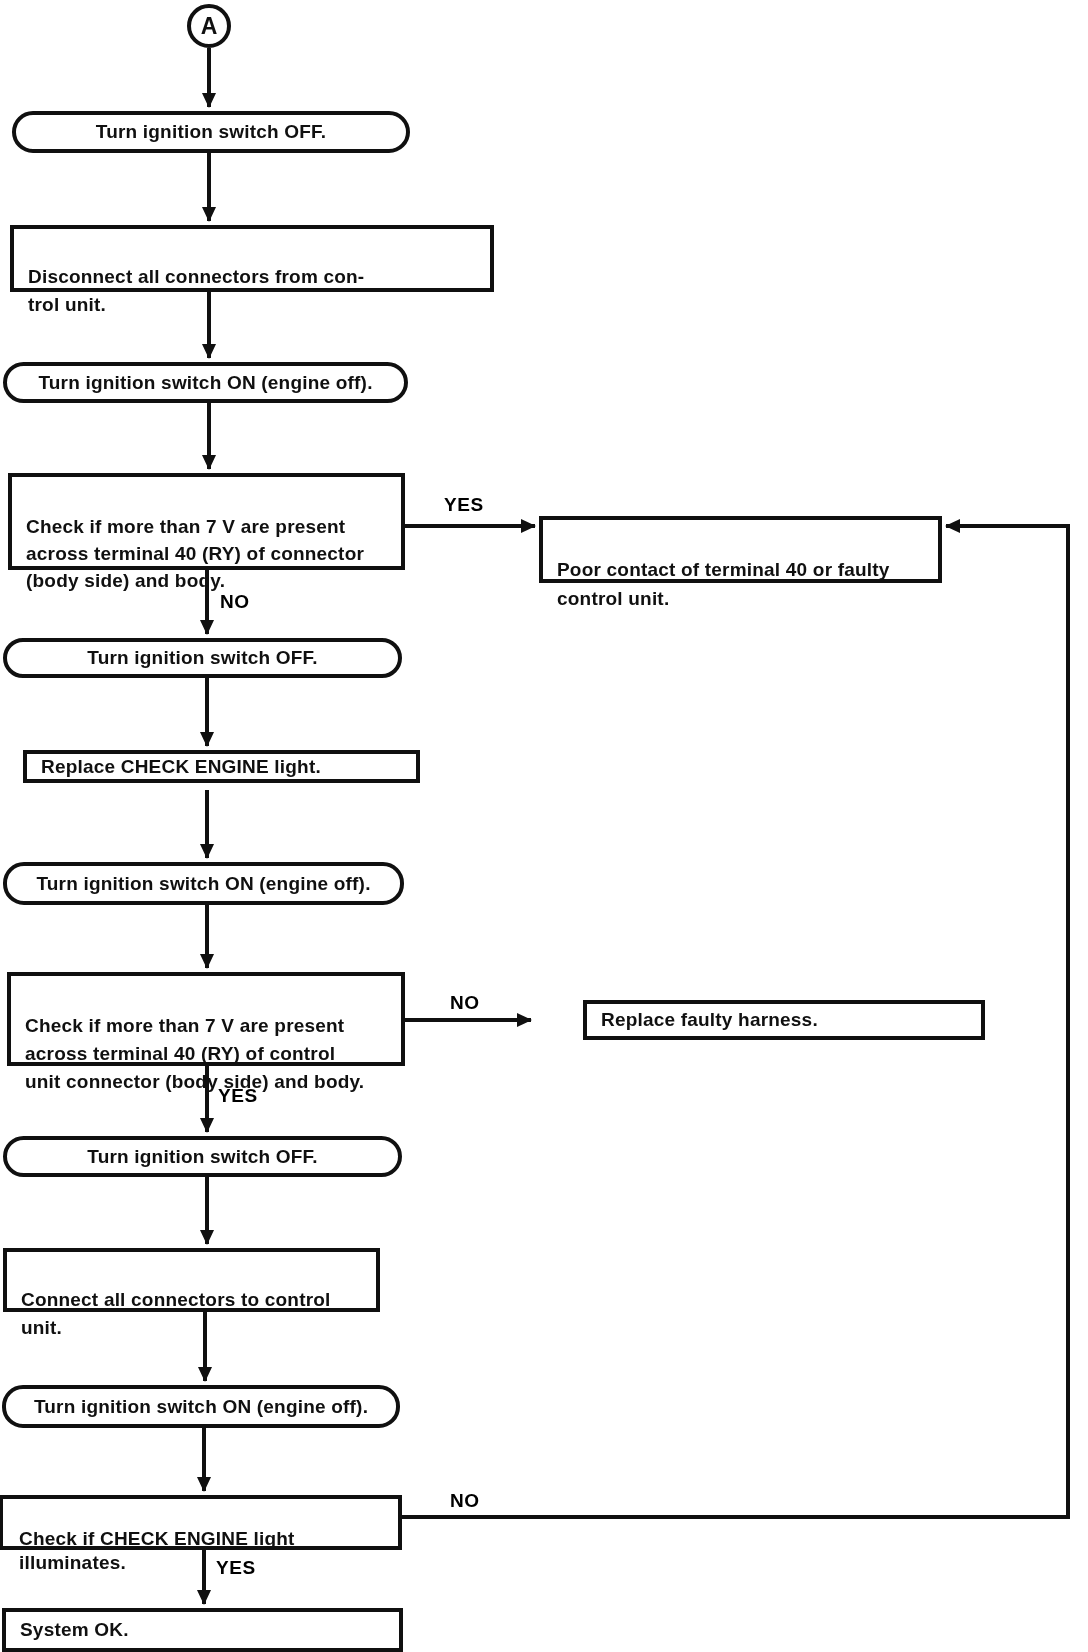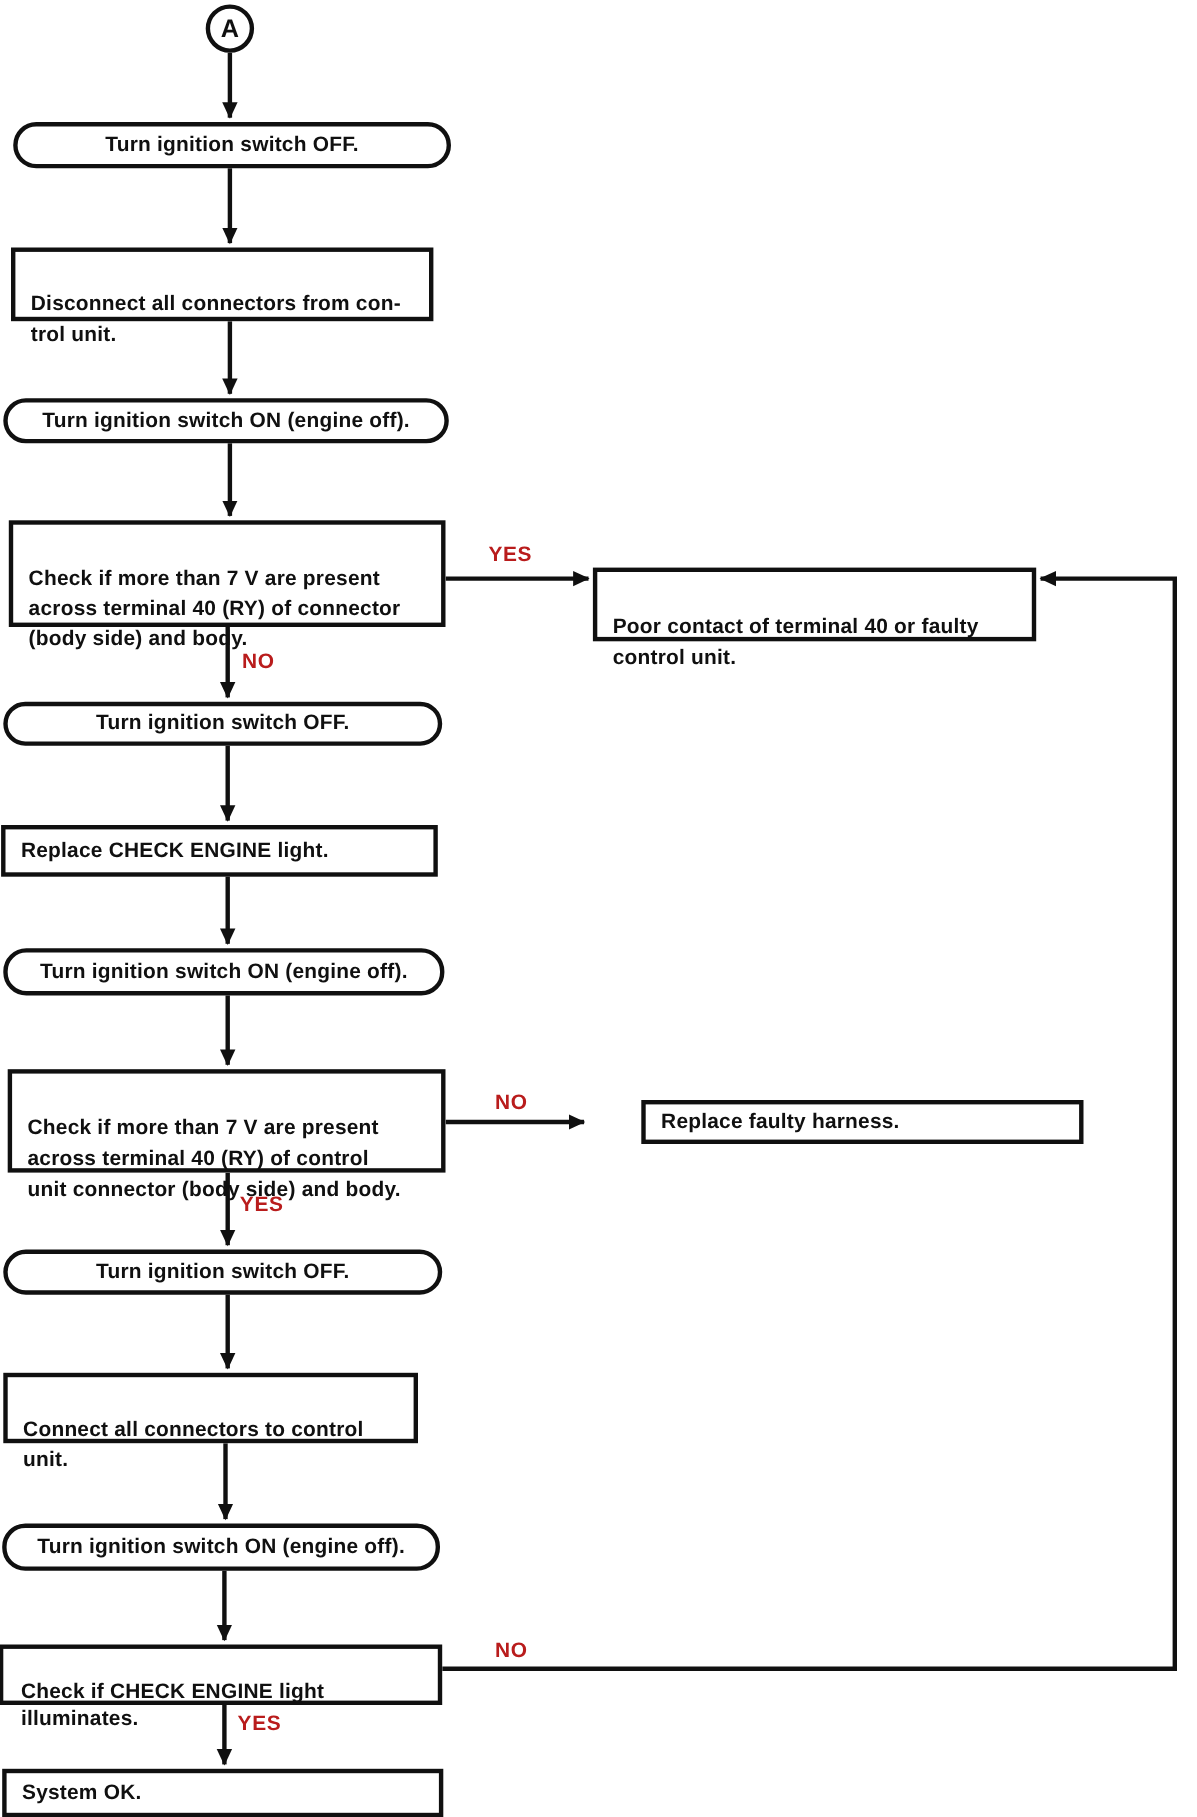--- a/index.html
+++ b/index.html
@@ -58,33 +58,33 @@
     justify-content: center;
     font-weight: 700;
     font-size: 23px;
     color: #101010;
   }
   .blabel {
     position: absolute;
     font-weight: 700;
     font-size: 19px;
     letter-spacing: 0.6px;
-    color: #b91c1c;
+    color: #000000;
     white-space: nowrap;
   }
 
   
   #n-start        { left: 187px; top: 4px;    width: 44px;  height: 44px; }
   #n-turn-off-1   { left: 12px;  top: 111px;  width: 398px; height: 42px; }
-  #n-disconnect   { left: 10px;  top: 225px;  width: 384px; height: 67px; padding: 6px 8px 0 14px; line-height: 28px; }
+  #n-disconnect   { left: 10px;  top: 225px;  width: 484px; height: 67px; padding: 6px 8px 0 14px; line-height: 28px; }
   #n-turn-on-1    { left: 3px;   top: 362px;  width: 405px; height: 41px; }
   #n-check-1      { left: 8px;   top: 473px;  width: 397px; height: 97px; padding: 9px 6px 0 14px; line-height: 27px; }
   #n-poor-contact { left: 539px; top: 490px;  width: 403px; height: 67px; padding: 6px 6px 0 14px; line-height: 29px; margin-top: 26px; }
   #n-turn-off-2   { left: 3px;   top: 638px;  width: 399px; height: 40px; }
-  #n-replace-light{ left: 1px;   top: 750px;  width: 397px; height: 47px; }
+  #n-replace-light{ left: 23px;   top: 750px;  width: 397px; height: 33px; }
   #n-turn-on-2    { left: 3px;   top: 862px;  width: 401px; height: 43px; }
   #n-check-2      { left: 7px;   top: 972px;  width: 398px; height: 94px; padding: 8px 6px 0 14px; line-height: 28px; }
   #n-replace-harness { left: 535px; top: 1000px; width: 402px; height: 40px; margin-left: 48px; }
   #n-turn-off-3   { left: 3px;   top: 1136px; width: 399px; height: 41px; }
   #n-connect      { left: 3px;   top: 1248px; width: 377px; height: 64px; padding: 6px 6px 0 14px; line-height: 28px; }
   #n-turn-on-3    { left: 2px;   top: 1385px; width: 398px; height: 43px; }
   #n-check-3      { left: -1px;  top: 1495px; width: 403px; height: 55px; padding: 4px 6px 0 16px; line-height: 24px; }
   #n-system-ok    { left: 2px;   top: 1608px; width: 401px; height: 44px; }
 
   

